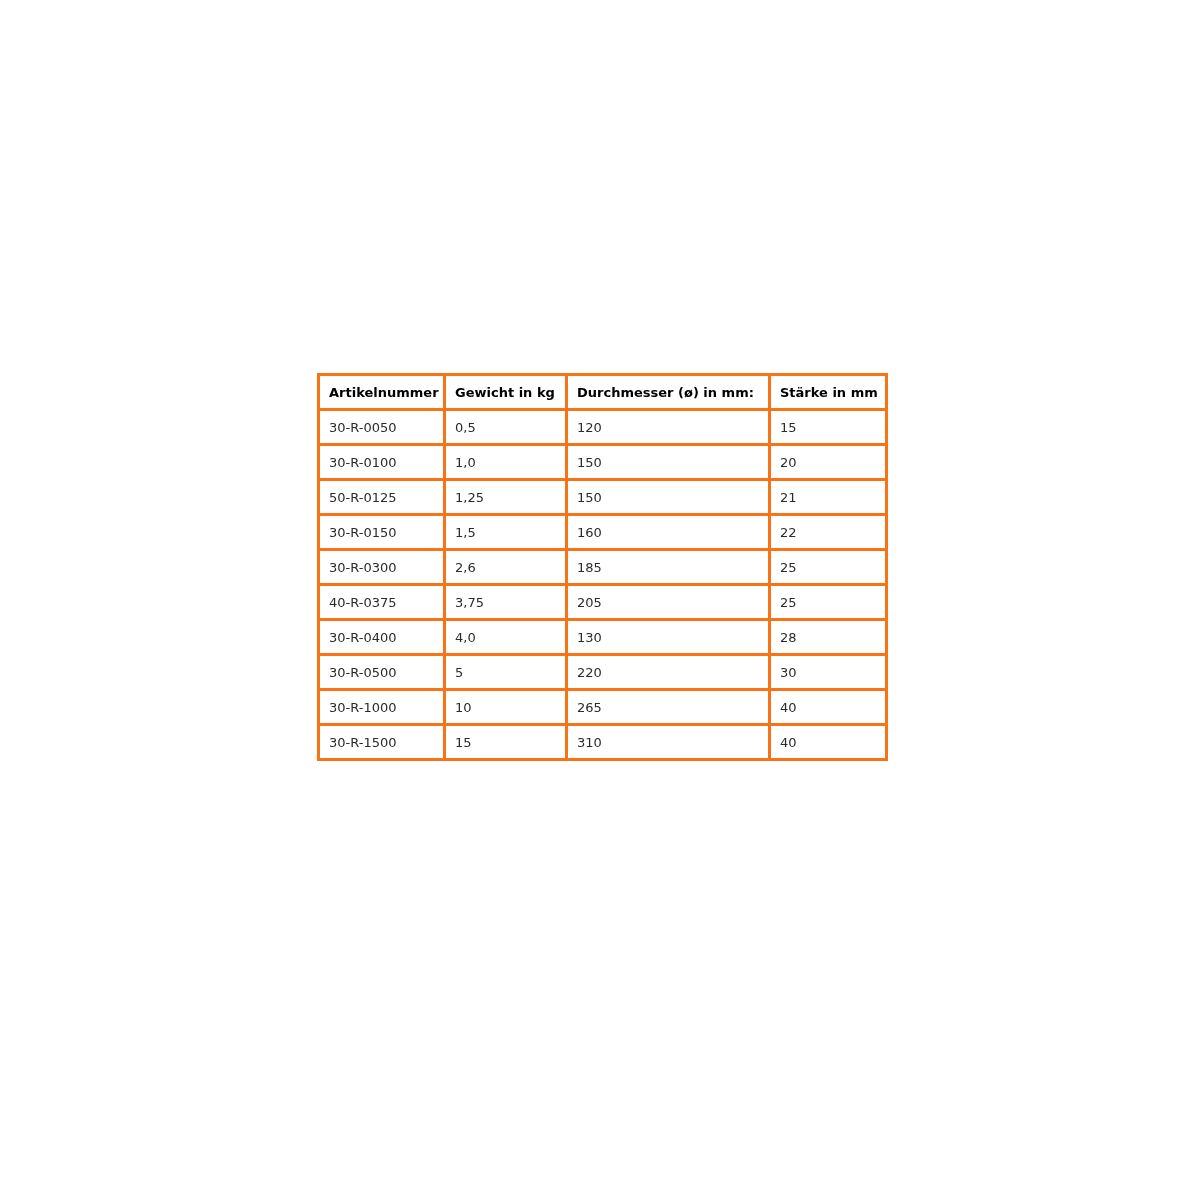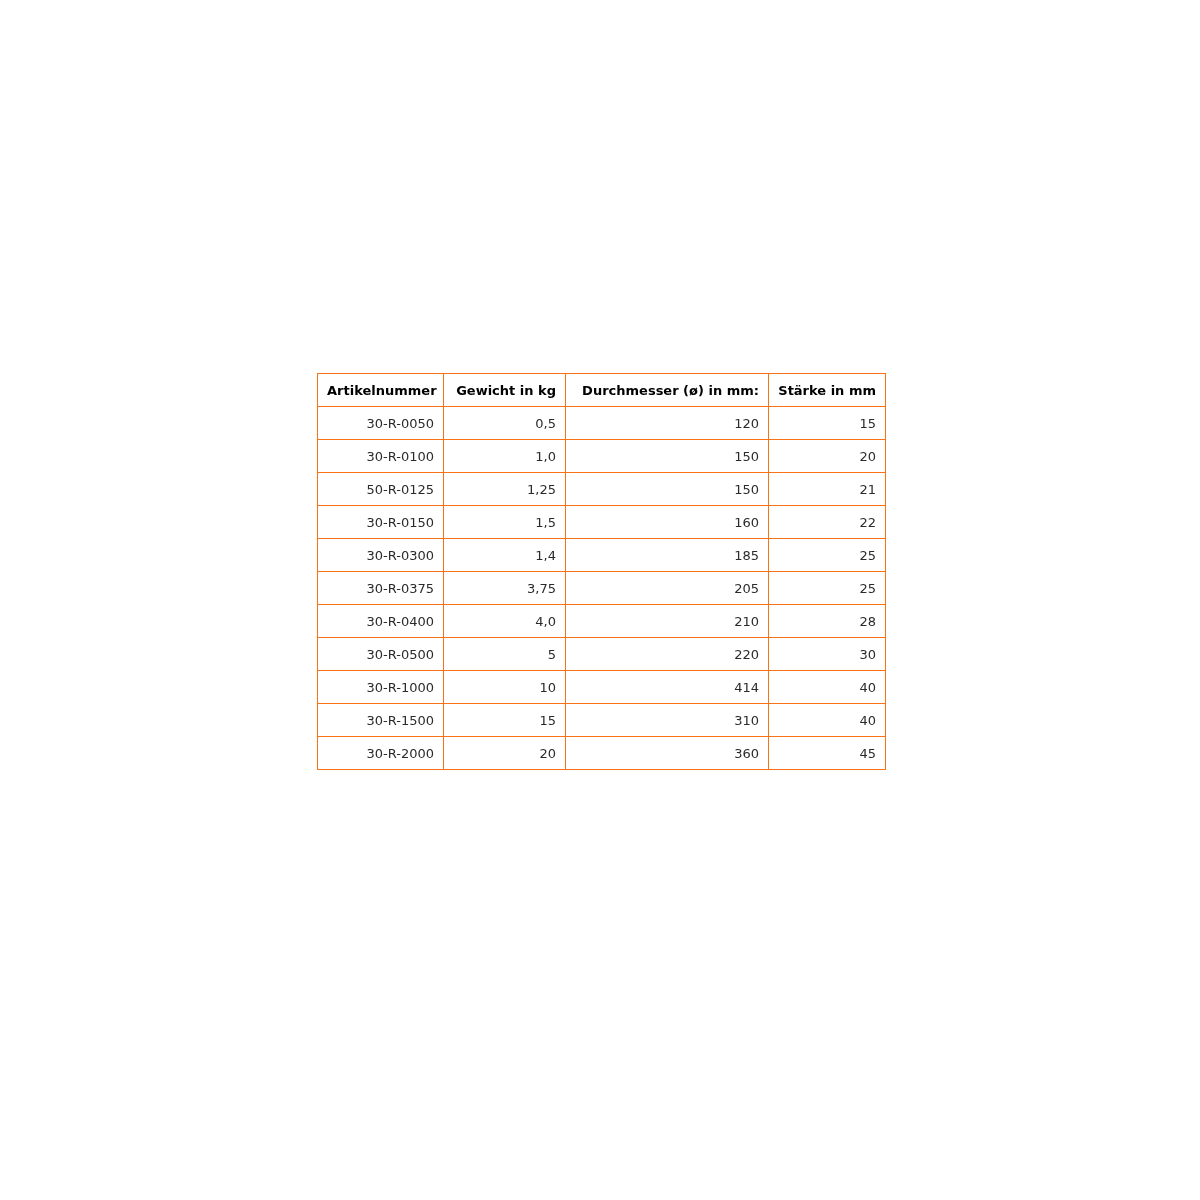--- a/index.html
+++ b/index.html
@@ -23,24 +23,24 @@
     top: 373px;
   }
   table.spec-table {
     border-collapse: collapse;
     table-layout: fixed;
     width: 568px;
     background: #ffffff;
   }
   table.spec-table th,
   table.spec-table td {
-    border: 1px solid #f97316;
+    border: 3px solid #f97316;
     font-size: 13px;
     color: #2b2b2b;
-    text-align: right;
+    text-align: left;
     vertical-align: middle;
     padding: 8px 9px 7px 9px;
     overflow: hidden;
     white-space: nowrap;
     height: 17px;
     box-sizing: content-box;
   }
   table.spec-table th {
     font-weight: bold;
     color: #000000;
@@ -90,56 +90,50 @@
             <td>21</td>
           </tr>
           <tr>
             <td>30-R-0150</td>
             <td>1,5</td>
             <td>160</td>
             <td>22</td>
           </tr>
           <tr>
             <td>30-R-0300</td>
-            <td>1,4</td>
+            <td>2,6</td>
             <td>185</td>
             <td>25</td>
           </tr>
           <tr>
-            <td>30-R-0375</td>
+            <td>40-R-0375</td>
             <td>3,75</td>
             <td>205</td>
             <td>25</td>
           </tr>
           <tr>
             <td>30-R-0400</td>
             <td>4,0</td>
-            <td>210</td>
+            <td>130</td>
             <td>28</td>
           </tr>
           <tr>
             <td>30-R-0500</td>
             <td>5</td>
             <td>220</td>
             <td>30</td>
           </tr>
           <tr>
             <td>30-R-1000</td>
             <td>10</td>
-            <td>414</td>
+            <td>265</td>
             <td>40</td>
           </tr>
           <tr>
             <td>30-R-1500</td>
             <td>15</td>
             <td>310</td>
             <td>40</td>
           </tr>
-          <tr>
-            <td>30-R-2000</td>
-            <td>20</td>
-            <td>360</td>
-            <td>45</td>
-          </tr>
         </tbody>
     </table>
   </div>
 </div>
 
 </body></html>

